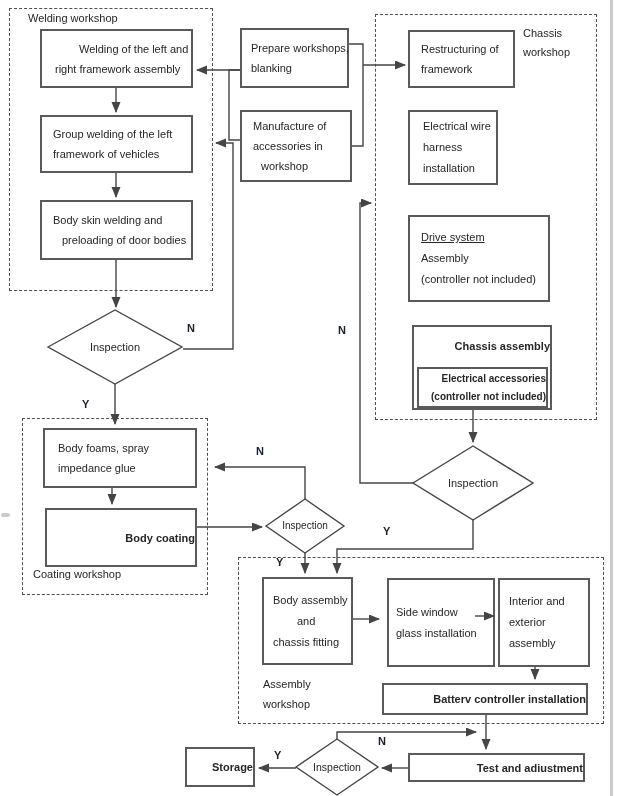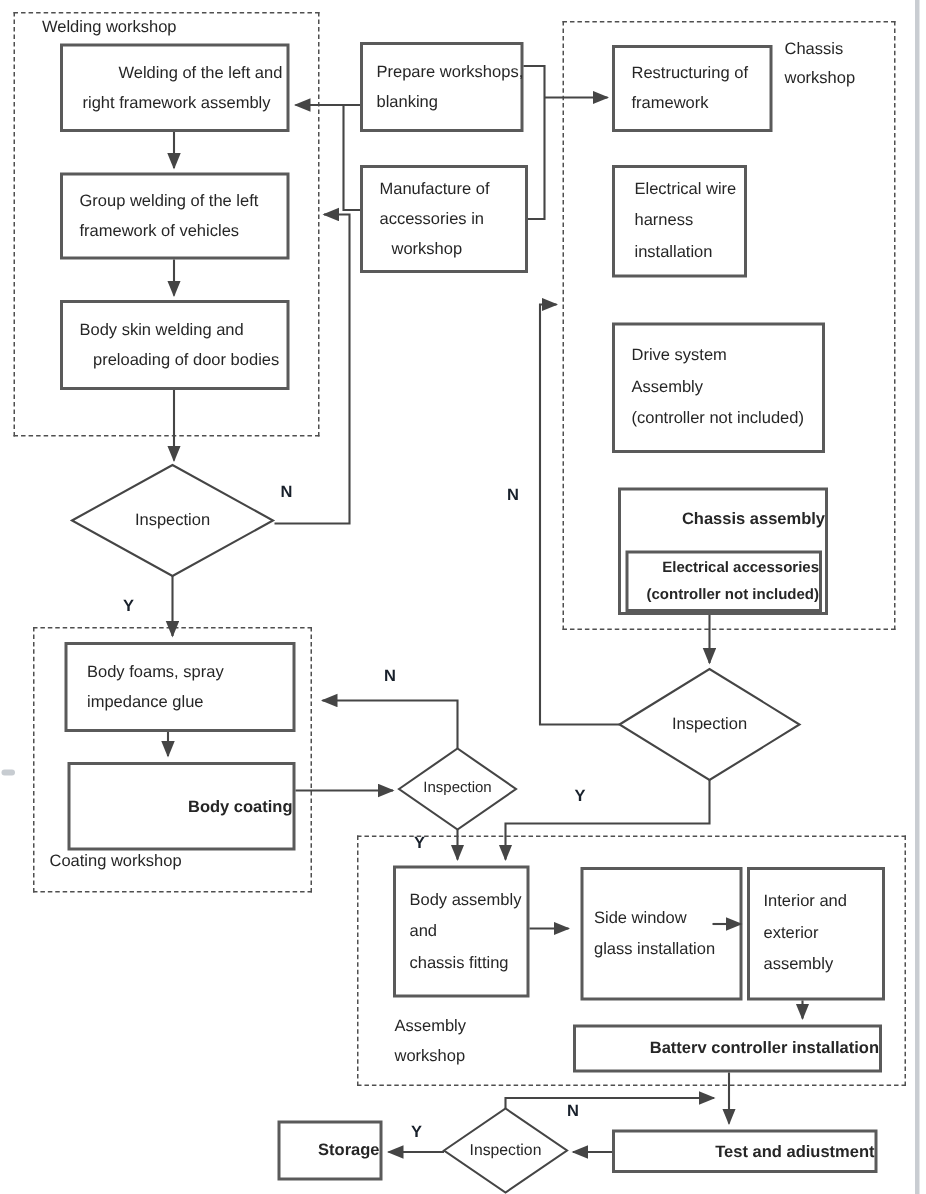--- a/index.html
+++ b/index.html
@@ -63,41 +63,41 @@
     <div class="node" style="left: 408px; top: 30px; width: 107px; height: 58px; padding-left: 11px; border-color: rgb(90, 90, 90); color: rgb(38, 38, 38);">
       <div class="ln" style="line-height: 20px;">Restructuring of</div>
       <div class="ln" style="line-height: 20px;">framework</div>
     </div>
     <div class="node" style="left: 408px; top: 110px; width: 90px; height: 75px; padding-left: 13px; border-color: rgb(90, 90, 90); color: rgb(38, 38, 38);">
       <div class="ln" style="line-height: 21px;">Electrical wire</div>
       <div class="ln" style="line-height: 21px;">harness</div>
       <div class="ln" style="line-height: 21px;">installation</div>
     </div>
     <div class="node" style="left: 408px; top: 215px; width: 142px; height: 87px; padding-left: 11px; border-color: rgb(90, 90, 90); color: rgb(38, 38, 38);">
-      <div class="ln" style="line-height: 21px;">Drive system</div>
+      <div class="ln" style="line-height: 21px; text-decoration: underline;">Drive system</div>
       <div class="ln" style="line-height: 21px;">Assembly</div>
       <div class="ln" style="line-height: 21px;">(controller not included)</div>
     </div>
     <div class="node center" style="left: 412px; top: 325px; width: 140px; height: 85px; padding-left: 0px; border-color: rgb(90, 90, 90); color: rgb(38, 38, 38); justify-content: flex-start; padding-top: 11px;">
       <div class="ln" style="line-height: 16px;">Chassis assembly</div>
     </div>
     <div class="node center" style="left: 417px; top: 367px; width: 131px; height: 41px; padding-left: 0px; border-color: rgb(90, 90, 90); color: rgb(38, 38, 38); font-size: 10px;">
       <div class="ln" style="line-height: 18px;">Electrical accessories</div>
       <div class="ln" style="line-height: 18px;">(controller not included)</div>
     </div>
     <div class="node" style="left: 43px; top: 428px; width: 154px; height: 60px; padding-left: 13px; border-color: rgb(90, 90, 90); color: rgb(38, 38, 38);">
       <div class="ln" style="line-height: 20px;">Body foams, spray</div>
       <div class="ln" style="line-height: 20px;">impedance glue</div>
     </div>
     <div class="node center" style="left: 45px; top: 508px; width: 152px; height: 59px; padding-left: 0px; border-color: rgb(90, 90, 90); color: rgb(38, 38, 38);">
       <div class="ln" style="line-height: 16px; padding-left: 24px;">Body coating</div>
     </div>
     <div class="node" style="left: 262px; top: 577px; width: 91px; height: 88px; padding-left: 9px; border-color: rgb(90, 90, 90); color: rgb(38, 38, 38);">
       <div class="ln" style="line-height: 21px;">Body assembly</div>
-      <div class="ln" style="line-height: 21px;">and</div>
+      <div class="ln" style="line-height: 21px; margin-left: 24px;">and</div>
       <div class="ln" style="line-height: 21px;">chassis fitting</div>
     </div>
     <div class="node" style="left: 387px; top: 578px; width: 108px; height: 89px; padding-left: 7px; border-color: rgb(90, 90, 90); color: rgb(38, 38, 38);">
       <div class="ln" style="line-height: 21px;">Side window</div>
       <div class="ln" style="line-height: 21px;">glass installation</div>
     </div>
     <div class="node" style="left: 498px; top: 578px; width: 92px; height: 89px; padding-left: 9px; border-color: rgb(90, 90, 90); color: rgb(38, 38, 38);">
       <div class="ln" style="line-height: 21px;">Interior and</div>
       <div class="ln" style="line-height: 21px;">exterior</div>
       <div class="ln" style="line-height: 21px;">assembly</div>

